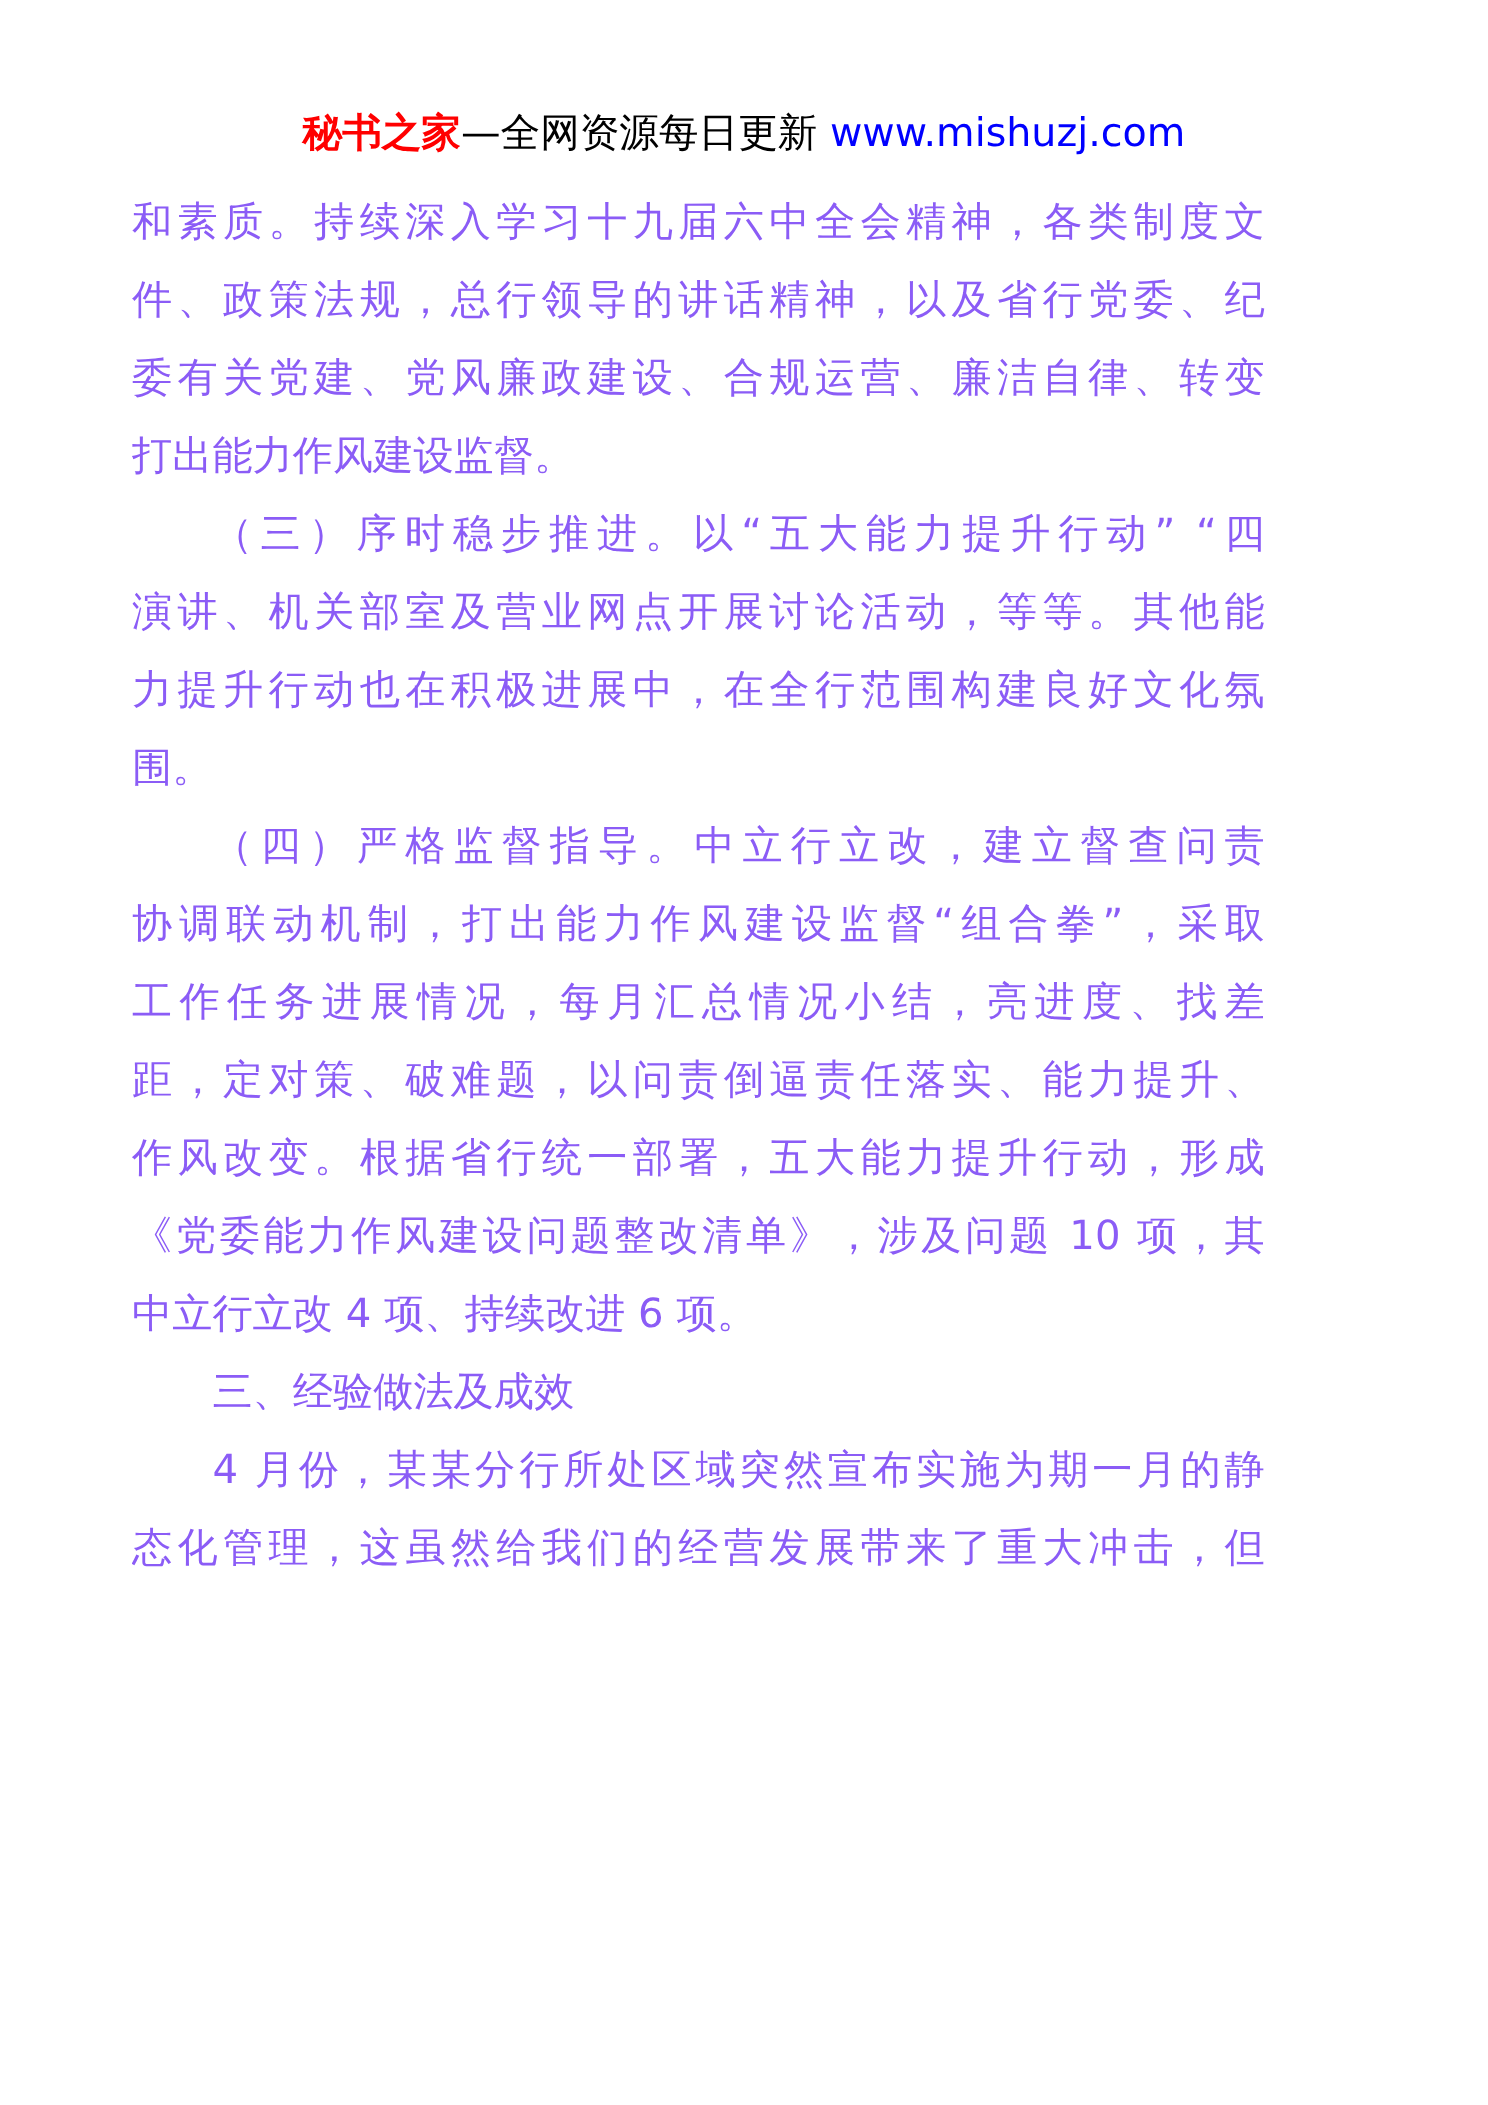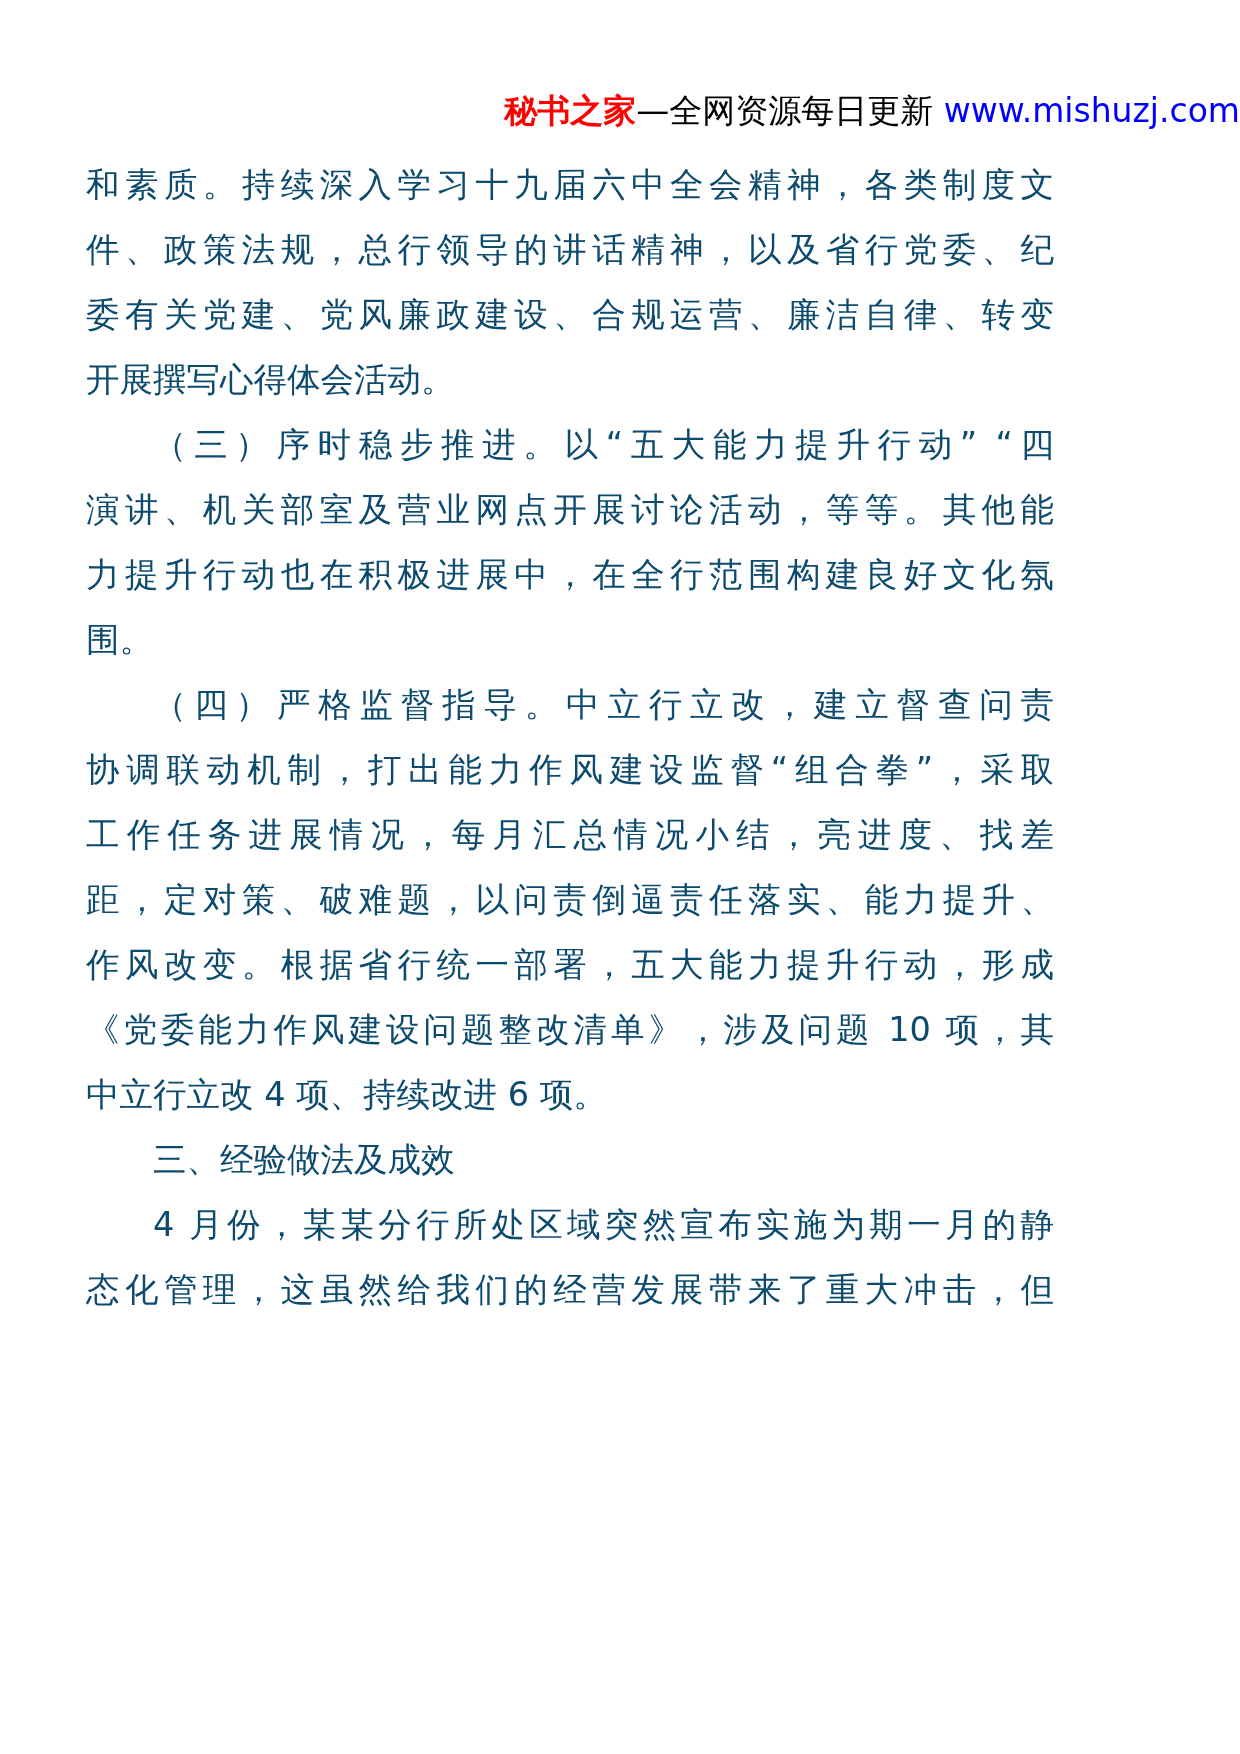--- a/index.html
+++ b/index.html
@@ -13,42 +13,42 @@
     width: 1240px;
     height: 1754px;
     margin: 0 auto;
     background: #ffffff;
     overflow: hidden;
   }
   .header {
     margin-top: 88px;
     height: 46px;
     line-height: 46px;
-    text-align: right;
+    text-align: center;
     font-size: 33px;
     white-space: nowrap;
   }
   .site-name {
     color: #ff0000;
     font-weight: bold;
   }
   .tagline {
     color: #000000;
     font-weight: normal;
   }
   .site-url {
     color: #0000ff;
     font-weight: normal;
     cursor: pointer;
   }
   .content {
     margin-top: 18px;
-    padding-left: 86px;
+    padding-left: 110px;
     padding-right: 186px;
-    color: #0c4a6e;
+    color: #8b5cf6;
     font-size: 33.5px;
   }
   .line {
     height: 65px;
     line-height: 65px;
     overflow: hidden;
     text-align: justify;
     text-align-last: justify;
     white-space: normal;
   }
@@ -64,21 +64,21 @@
 <body>
 
 <div class="page">
 
   <div class="header"><span class="site-name">秘书之家</span><span class="tagline">—全网资源每日更新 </span><span class="site-url">www.mishuzj.com</span></div>
 
   <div class="content">
     <div class="line j">和素质。持续深入学习十九届六中全会精神，各类制度文</div>
     <div class="line j">件、政策法规，总行领导的讲话精神，以及省行党委、纪</div>
     <div class="line j">委有关党建、党风廉政建设、合规运营、廉洁自律、转变</div>
-    <div class="line end">开展撰写心得体会活动。</div>
+    <div class="line end">打出能力作风建设监督。</div>
     <div class="line j ind">（三）序时稳步推进。以“五大能力提升行动” “四</div>
     <div class="line j">演讲、机关部室及营业网点开展讨论活动，等等。其他能</div>
     <div class="line j">力提升行动也在积极进展中，在全行范围构建良好文化氛</div>
     <div class="line end">围。</div>
     <div class="line j ind">（四）严格监督指导。中立行立改，建立督查问责</div>
     <div class="line j">协调联动机制，打出能力作风建设监督“组合拳”，采取</div>
     <div class="line j">工作任务进展情况，每月汇总情况小结，亮进度、找差</div>
     <div class="line j">距，定对策、破难题，以问责倒逼责任落实、能力提升、</div>
     <div class="line j">作风改变。根据省行统一部署，五大能力提升行动，形成</div>
     <div class="line j">《党委能力作风建设问题整改清单》，涉及问题 10 项，其</div>

